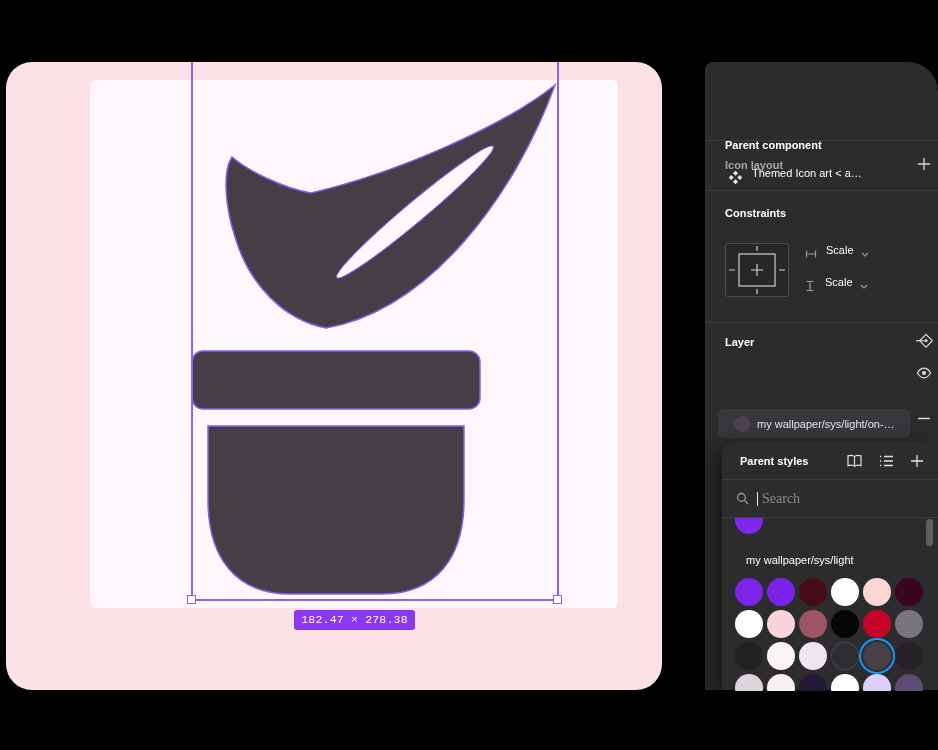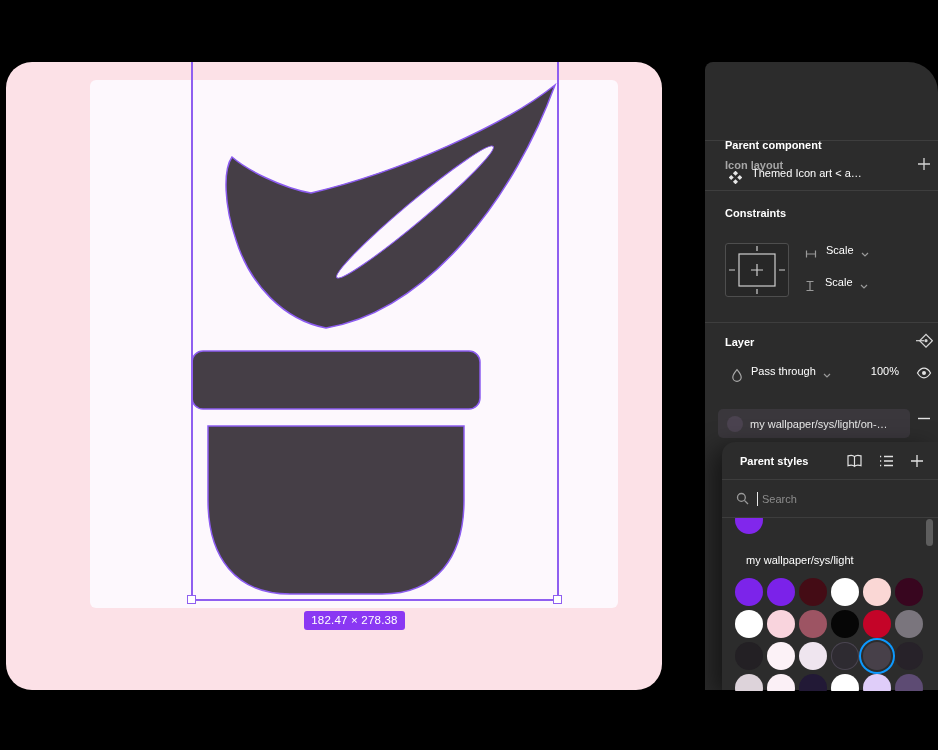--- a/index.html
+++ b/index.html
@@ -1,47 +1,47 @@
 <!DOCTYPE html>
 <html><head>
 <meta charset="utf-8">
 <style>
   html,body{margin:0;padding:0;background:#000;width:938px;height:750px;overflow:hidden;
     font-family:"Liberation Sans",sans-serif;-webkit-font-smoothing:antialiased;}
   .abs{position:absolute;}
   
-  #canvas{left:6px;top:62px;width:656px;height:628px;background:#FCE1E7;border-radius:26px;overflow:hidden;}
+  #canvas{left:6px;top:62px;width:656px;height:628px;background:#FCE1E7;border-radius:26px;overflow:hidden;font-family:Liberation Mono, monospace;}
   #artboard{left:84px;top:18px;width:528px;height:528px;background:#FDF8FD;border-radius:6px;}
   #plant{left:84px;top:18px;width:528px;height:528px;}
   .sel-line{background:#8F5FF0;}
   .sel-handle{width:9px;height:9px;background:#fff;border:1.5px solid #8F5FF0;box-sizing:border-box;}
   #dim-badge{top:548px;left:0;width:697px;text-align:center;}
   #dim-badge span{display:inline-block;background:#8A38F3;color:#fff;font-size:11.5px;
     padding:3px 7px 4px;border-radius:3px;letter-spacing:.2px;}
   
   #panel{left:705px;top:62px;width:233px;height:628px;background:#2C2C2C;
     border-radius:8px 30px 0 0;color:#fff;font-size:11px;}
   .divider{left:0;width:233px;height:1px;background:#3E3E3E;}
   .hdr{font-weight:700;color:#fff;}
   .dim{color:#A6A6A6;}
   .row{display:flex;}
   #constraint-widget{left:20px;top:181px;width:64px;height:54px;background:#272727;
     border:1px solid #4E4E4E;border-radius:3px;box-sizing:border-box;}
   #fill-row{left:13px;top:347px;width:192px;height:29px;background:#3A373C;border-radius:5px;
-    display:flex;align-items:center;padding-left:9px;box-sizing:border-box;}
+    display:flex;align-items:center;padding-left:16px;box-sizing:border-box;}
   #fill-swatch{width:16px;height:16px;border-radius:50%;margin-right:7px;flex:0 0 auto;}
   .icon{display:inline-flex;align-items:center;justify-content:center;}
   
   #popup{left:722px;top:442px;width:216px;height:248px;background:#2C2C2C;color:#fff;
     border-radius:13px 0 0 0;box-shadow:-10px 6px 24px rgba(0,0,0,.5);font-size:11px;}
   #popup-header{left:0;top:0;width:216px;height:37px;display:flex;align-items:center;position:absolute;}
   #popup-divider{left:0;top:37px;width:216px;height:1px;background:#3D3D3D;position:absolute;}
   #search-row{left:0;top:38px;width:216px;height:37px;display:flex;align-items:center;position:absolute;}
-  #search-input{background:transparent;border:none;outline:none;color:#ddd;font-size:11px;
-    font-family:Liberation Sans, sans-serif;width:150px;}
+  #search-input{background:transparent;border:none;outline:none;color:#ddd;font-size:14px;
+    font-family:Liberation Serif, serif;width:150px;}
   #search-input::placeholder{color:#8C8C8C;}
   #caret{width:1px;height:14px;background:#e8e8e8;margin:0 2px 0 0;}
   #list-area{left:0;top:75px;width:216px;height:173px;border-top:1px solid #3D3D3D;
     overflow:hidden;position:absolute;}
   #peek-swatch{left:13px;top:-12px;width:28px;height:28px;border-radius:50%;position:absolute;}
   #section-label{left:24px;top:36px;position:absolute;color:#fff;}
   #swatch-grid{left:13px;top:60px;width:188px;display:flex;flex-wrap:wrap;gap:4px;position:absolute;}
   .swatch{width:28px;height:28px;border-radius:50%;flex:0 0 auto;cursor:pointer;}
   .swatch.outlined{box-shadow:inset 0 0 0 1px #4A4550;}
   #popup-scrollbar{right:5px;top:77px;width:7px;height:27px;border-radius:3.5px;background:#5E5E5E;position:absolute;}
@@ -141,34 +141,20 @@
 
   <div class="abs hdr" style="left:20px;top:274px;">Layer</div>
   <button class="abs icon" style="left:210px;top:271px;background:none;border:none;padding:0;cursor:pointer;">
     <svg width="18" height="17" viewBox="0 0 18 17">
       <rect x="6.5" y="3.2" width="9" height="9" transform="rotate(45 11 7.7)" fill="none" stroke="#D4D4D4" stroke-width="1.2"></rect>
       <path d="M1 7.7 H9" stroke="#D4D4D4" stroke-width="1.2"></path>
       <circle cx="11" cy="7.7" r="1.6" fill="#D4D4D4"></circle>
     </svg>
   </button>
 
-  <div class="abs row" style="left:26px;top:303px;height:20px;width:194px;">
-    <span class="icon">
-      <svg width="12" height="14" viewBox="0 0 12 14">
-        <path d="M6 1.6 C6 1.6 1.8 6.5 1.8 9.2 A4.2 4.2 0 0 0 10.2 9.2 C10.2 6.5 6 1.6 6 1.6 Z" fill="none" stroke="#A8A8A8" stroke-width="1.2"></path>
-      </svg>
-    </span>
-    <span style="margin-left:8px;">Pass through</span>
-    <span class="icon" style="margin-left:7px;">
-      <svg width="8" height="5" viewBox="0 0 8 5">
-          <path d="M1 1 L4 4 L7 1" fill="none" stroke="#9A9A9A" stroke-width="1.2"></path>
-        </svg>
-    </span>
-    <span style="margin-left:auto;margin-right:26px;">100%</span>
-  </div>
   <button class="abs icon" style="left:211px;top:305px;background:none;border:none;padding:0;cursor:pointer;">
     <svg width="16" height="12" viewBox="0 0 16 12">
       <path d="M1.5 6 C3.5 2.5 6 1.2 8 1.2 C10 1.2 12.5 2.5 14.5 6 C12.5 9.5 10 10.8 8 10.8 C6 10.8 3.5 9.5 1.5 6 Z" fill="none" stroke="#E2E2E2" stroke-width="1.2"></path>
       <circle cx="8" cy="6" r="2" fill="#E2E2E2"></circle>
     </svg>
   </button>
 
   <div id="fill-row" class="abs">
     <div id="fill-swatch" style="background: rgb(75, 67, 80);"></div>
     <span style="color:#E8E8E8;">my wallpaper/sys/light/on-…</span>

